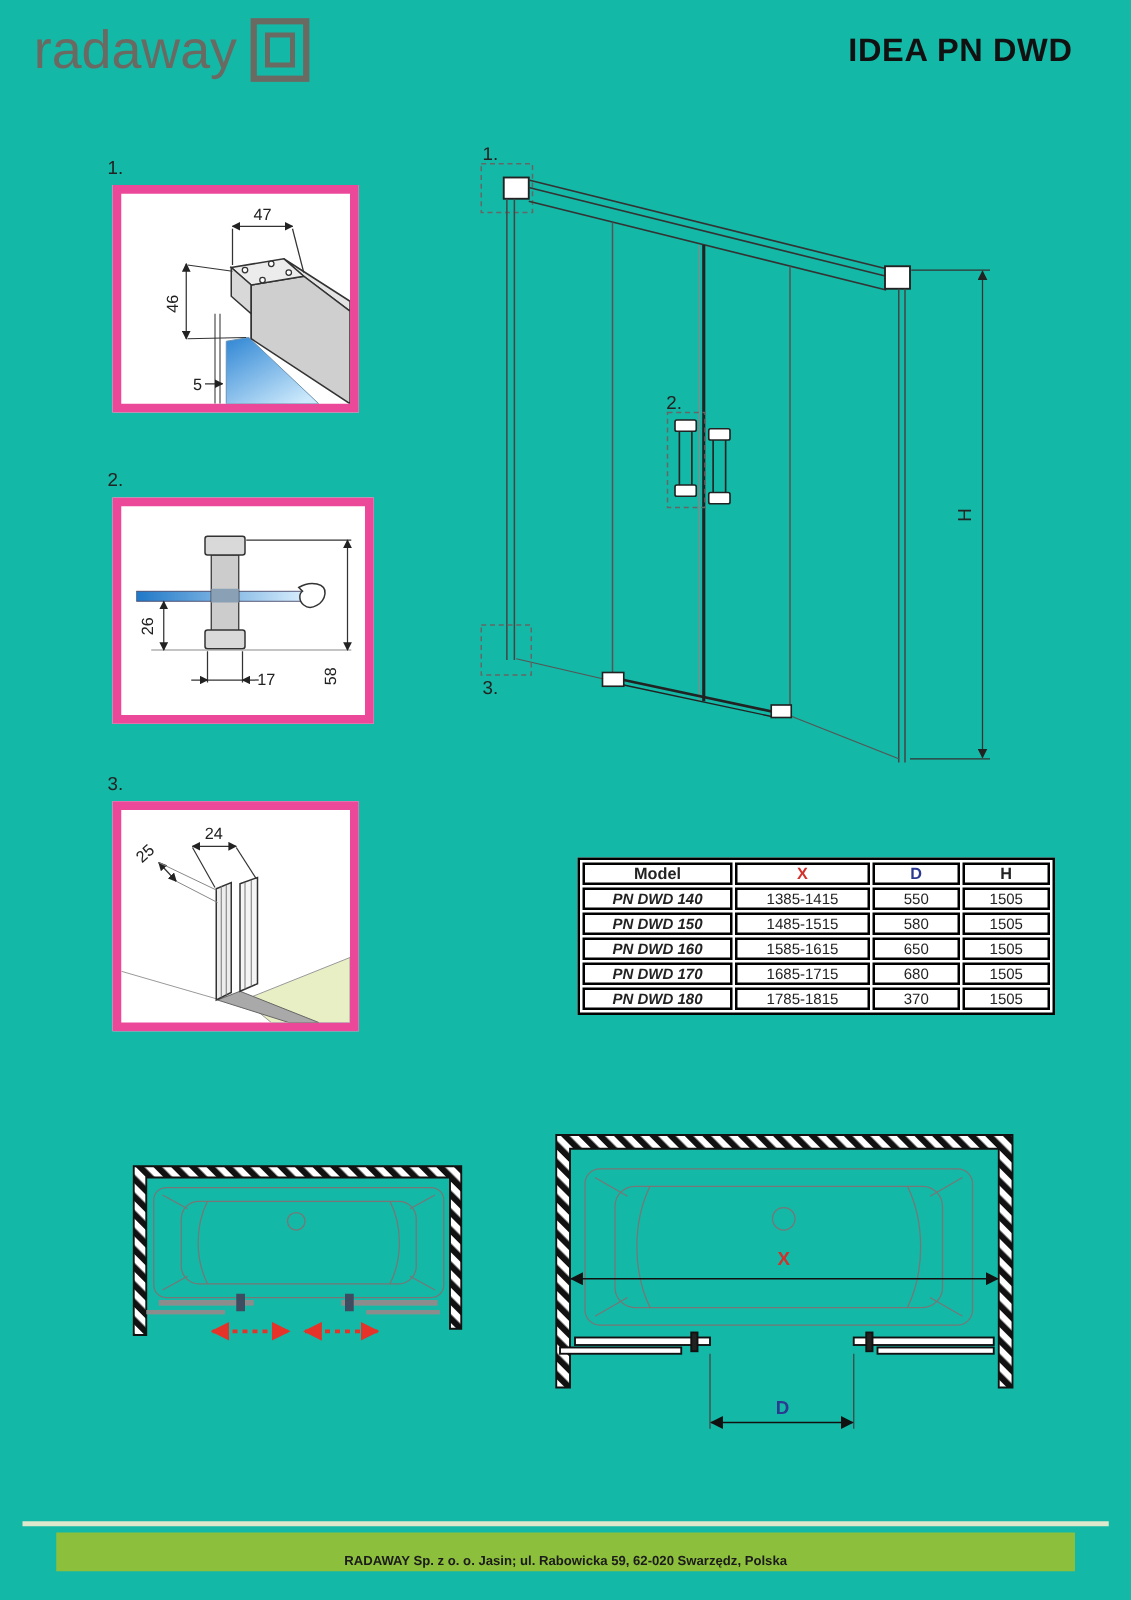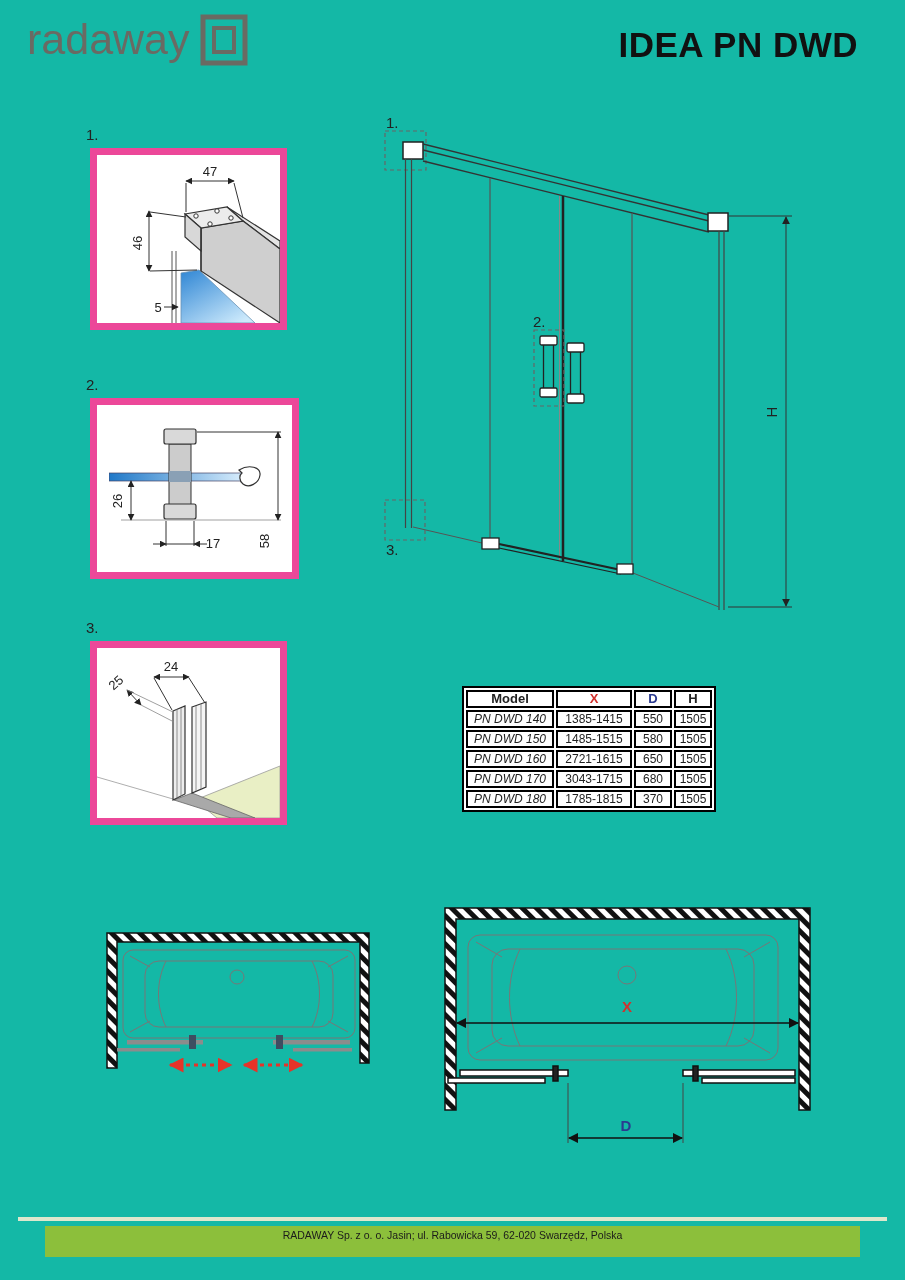--- a/index.html
+++ b/index.html
@@ -1,44 +1,44 @@
 <!DOCTYPE html>
 <html style="--accent-red: #d2312d; --accent-blue: #2b3a90; --footer-green: #8cbf3b;"><head>
 <meta charset="utf-8">
 <style>
   html,body{margin:0;padding:0;background:#fff;}
   .page{position:relative;width:905px;height:1280px;background:#14b8a6;overflow:hidden;
         font-family:"Liberation Sans","DejaVu Sans",sans-serif;color:#222;}
   .abs{position:absolute;}
   
-  .title{position:absolute;top:25px;right:47px;font-size:35px;font-weight:bold;color:#111;letter-spacing:0.5px;}
+  .title{position:absolute;top:25px;right:47px;font-size:26px;font-weight:bold;color:#111;letter-spacing:0.5px;}
   
   .detail-label{position:absolute;font-size:15px;color:#222;}
   .detail-box{position:absolute;border:7px solid #ec4899;background:#fff;}
   
   svg text.dim{font-family:"Liberation Sans","DejaVu Sans",sans-serif;font-size:13px;fill:#222;}
   svg text.mark{font-family:"Liberation Sans","DejaVu Sans",sans-serif;font-size:15px;fill:#222;}
   svg text.x-label{font-size:15px;font-weight:bold;fill:var(--accent-red,#d2312d);}
   svg text.d-label{font-size:15px;font-weight:bold;fill:var(--accent-blue,#2b3a90);}
   svg text.h-label{font-size:15px;fill:#222;}
   
   .spec-wrap{position:absolute;left:462px;top:686px;}
   table.spec{border-collapse:separate;border-spacing:2px;border:2px solid #000;background:#fff;}
   table.spec th,table.spec td{border:2px solid #000;text-align:center;vertical-align:middle;
-      font-size:12px;line-height:12px;padding:1px 3px;background:#fff;}
+      font-size:12px;line-height:12px;padding:1px 19px;background:#fff;}
   table.spec th{font-size:13px;font-weight:bold;}
   th.c-x{color:var(--accent-red,#d2312d);}
   th.c-d{color:var(--accent-blue,#2b3a90);}
-  td.c-model{font-weight:normal;font-style:italic;}
+  td.c-model{font-weight:bold;font-style:italic;}
   .col-model{width:78px;} .col-x{width:66px;} .col-d{width:28px;} .col-h{width:28px;}
   
   .footer-strip{position:absolute;left:18px;top:1217px;width:869px;height:4px;background:#dde8cd;}
   .footer-bar{position:absolute;left:45px;top:1226px;width:815px;height:31px;
       background:var(--footer-green,#8cbf3b);text-align:center;padding-top:3px;box-sizing:border-box;}
-  .footer-bar div{font-size:10.5px;font-weight:normal;color:#1b1b1b;line-height:13px;}
+  .footer-bar div{font-size:10.5px;font-weight:bold;color:#1b1b1b;line-height:13px;margin-top:14px;}
 </style>
 </head>
 <body>
 
 <div class="page">
 
   <svg class="abs" style="left:27px;top:12px;" width="222" height="58" viewBox="0 0 222 58">
     <text x="0" y="42" font-size="43" fill="#6a6a63" letter-spacing="0">radaway</text>
     <rect x="176" y="5" width="42" height="46" fill="none" stroke="#6a6a63" stroke-width="5"></rect>
     <rect x="187" y="16" width="20" height="24" fill="none" stroke="#6a6a63" stroke-width="4"></rect>
@@ -237,27 +237,27 @@
             <td>1505</td>
           </tr>
           <tr>
             <td class="c-model">PN DWD 150</td>
             <td>1485-1515</td>
             <td>580</td>
             <td>1505</td>
           </tr>
           <tr>
             <td class="c-model">PN DWD 160</td>
-            <td>2721-1615</td>
+            <td>1585-1615</td>
             <td>650</td>
             <td>1505</td>
           </tr>
           <tr>
             <td class="c-model">PN DWD 170</td>
-            <td>3043-1715</td>
+            <td>1685-1715</td>
             <td>680</td>
             <td>1505</td>
           </tr>
           <tr>
             <td class="c-model">PN DWD 180</td>
             <td>1785-1815</td>
             <td>370</td>
             <td>1505</td>
           </tr>
         </tbody>

